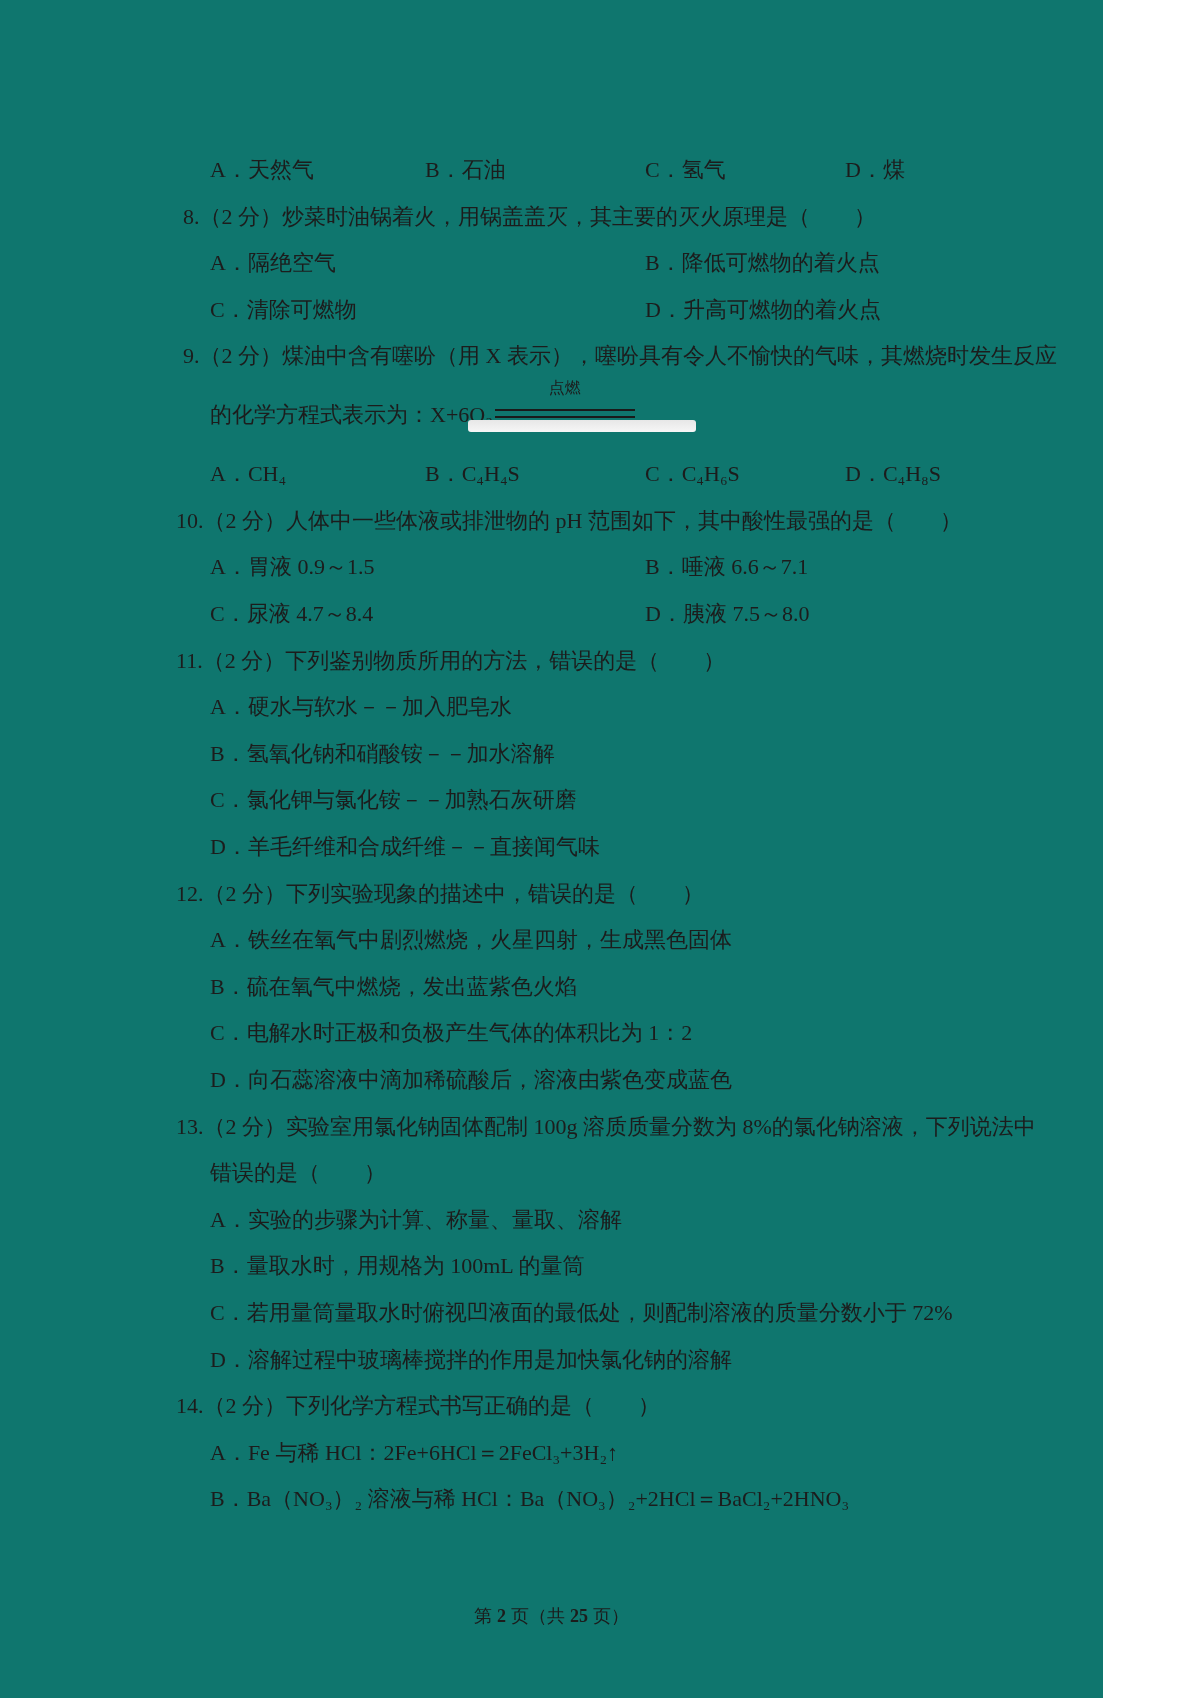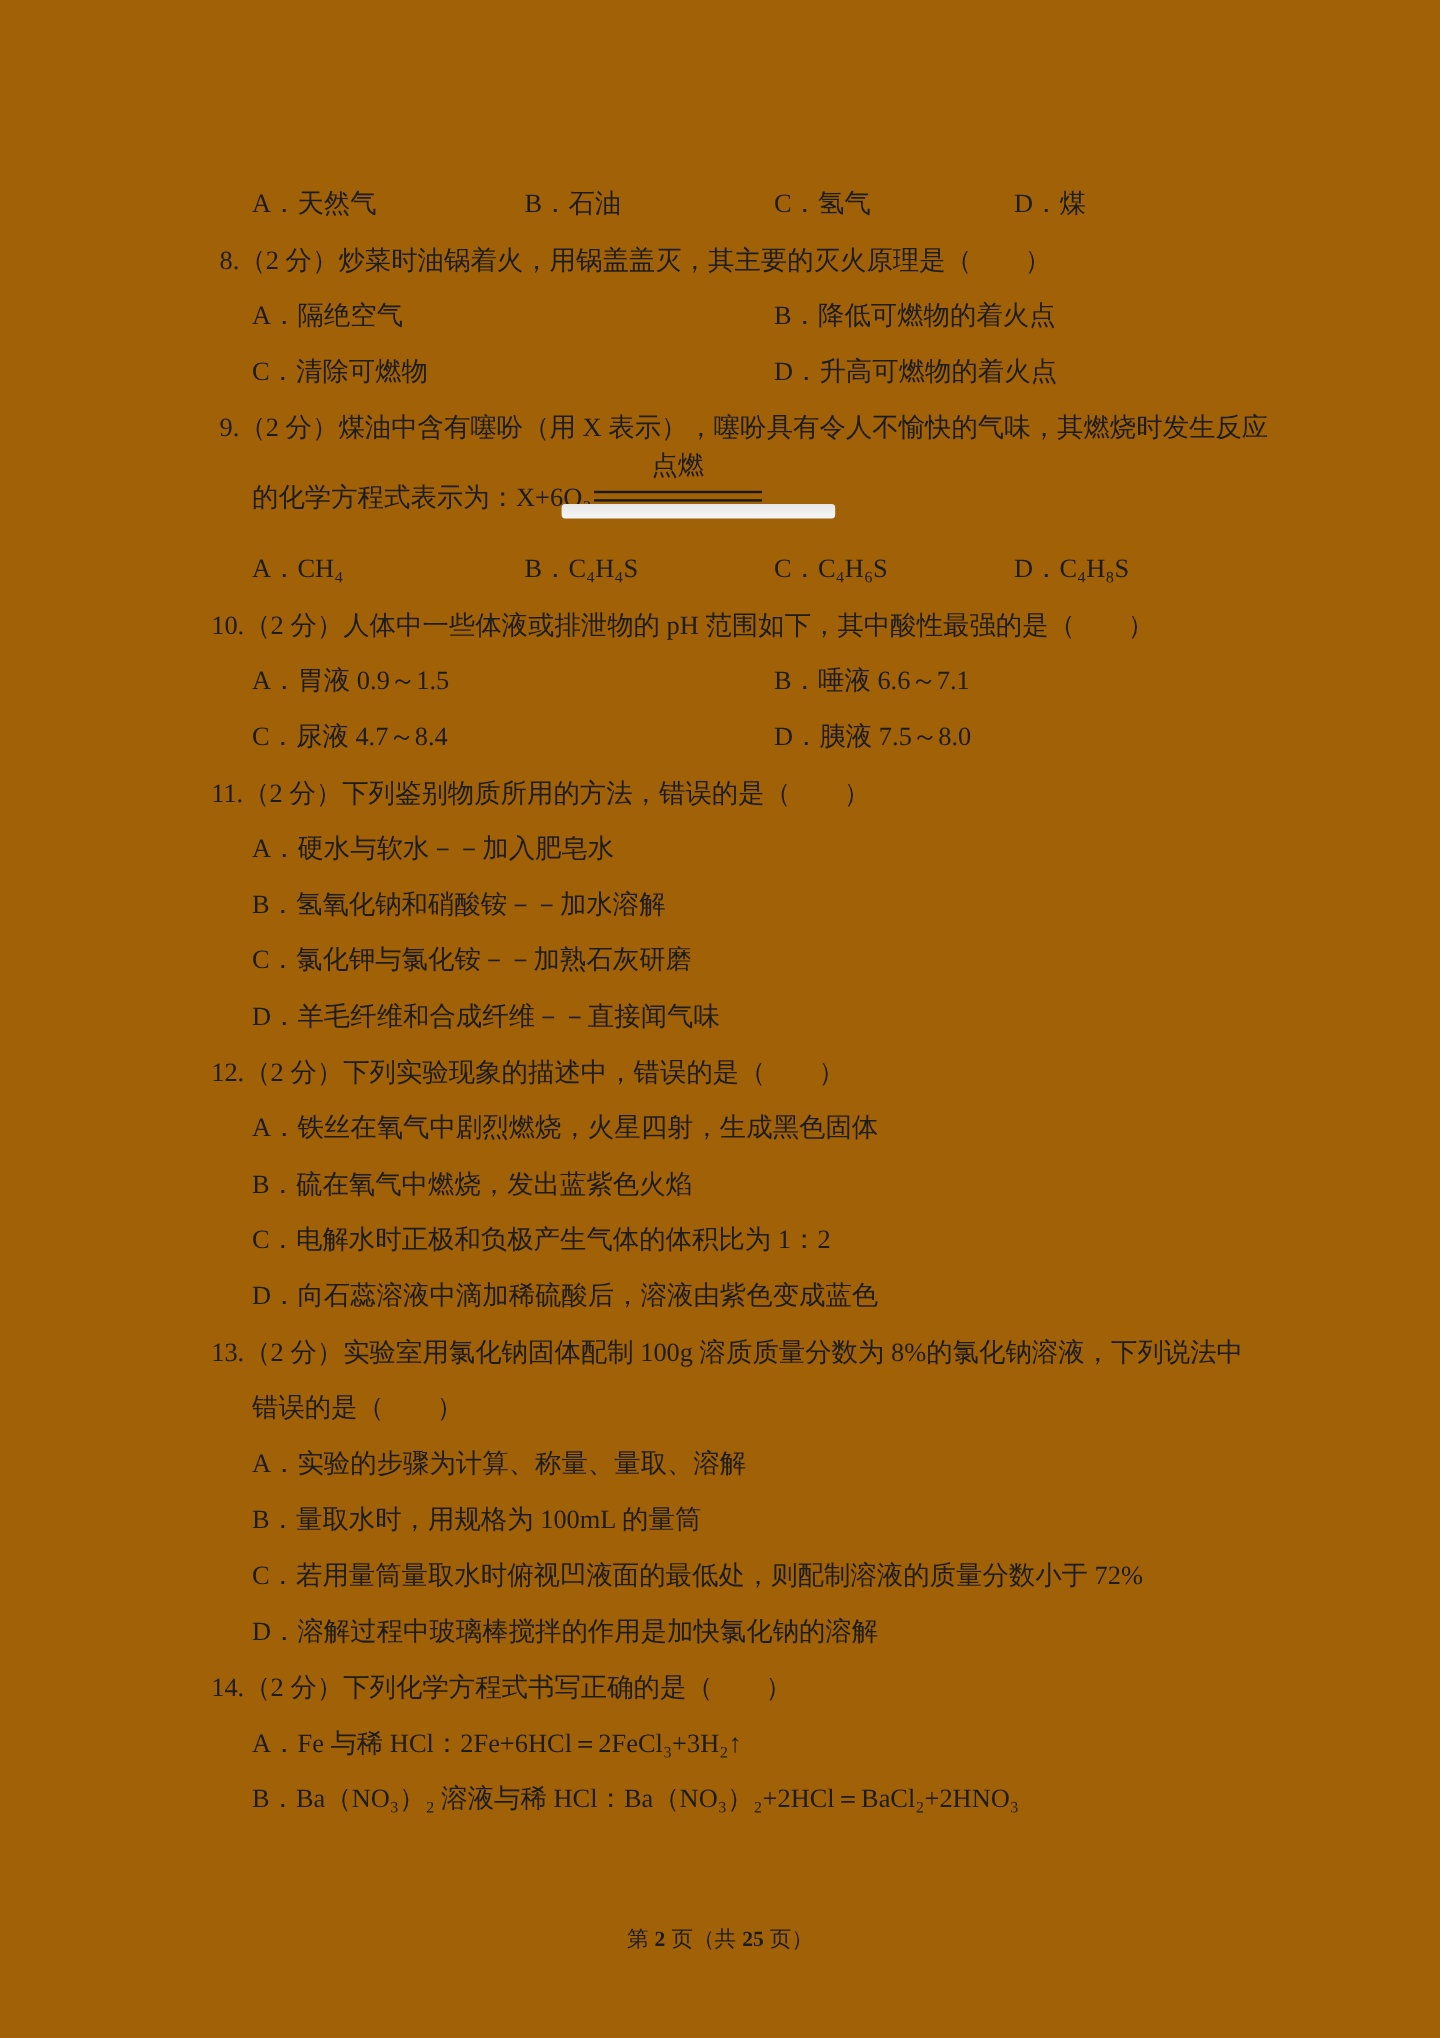--- a/index.html
+++ b/index.html
@@ -1,40 +1,40 @@
 <!DOCTYPE html>
 <html><head>
 <meta charset="utf-8">
 <style>
   html,body{margin:0;padding:0;background:#ffffff;}
   .page{
     position:relative;
-    width:1200px;
+    width:1103px;
     height:1698px;
-    background:#a16207;
+    background:#0f766e;
     font-family:"Liberation Serif","DejaVu Serif",serif;
     color:#1c1c1c;
     overflow:hidden;
   }
   .row{
     position:absolute;
     left:0;
     width:100%;
     height:30px;
     line-height:30px;
     font-size:22px;
   }
   .row > span{
     position:absolute;
     white-space:nowrap;
   }
   .s1{left:183px;}   
   .s2{left:176px;}   
   .cA{left:210px;}   
-  .cB{left:437px;text-align:right;}   
+  .cB{left:425px;text-align:right;}   
   .cC{left:645px;}   
   .cD{left:845px;text-align:center;}   
 
   
   .rxn{
     position:relative;
     display:inline-block;
     width:140px;
     height:5px;
     border-top:2px solid #1a1a1a;
@@ -42,21 +42,21 @@
     vertical-align:4px;
     margin:0 2px;
   }
   .rxn .lbl{
     position:absolute;
     top:-36px;
     left:0;
     right:0;
     text-align:center;
     line-height:26px;
-    font-size:22px;
+    font-size:16px;
   }
   .smudge{
     position:absolute;
     left:468px;
     top:420px;
     width:228px;
     height:12px;
     background:linear-gradient(#e7e7e7,#f6f6f6);
     border-radius:3px;
   }

